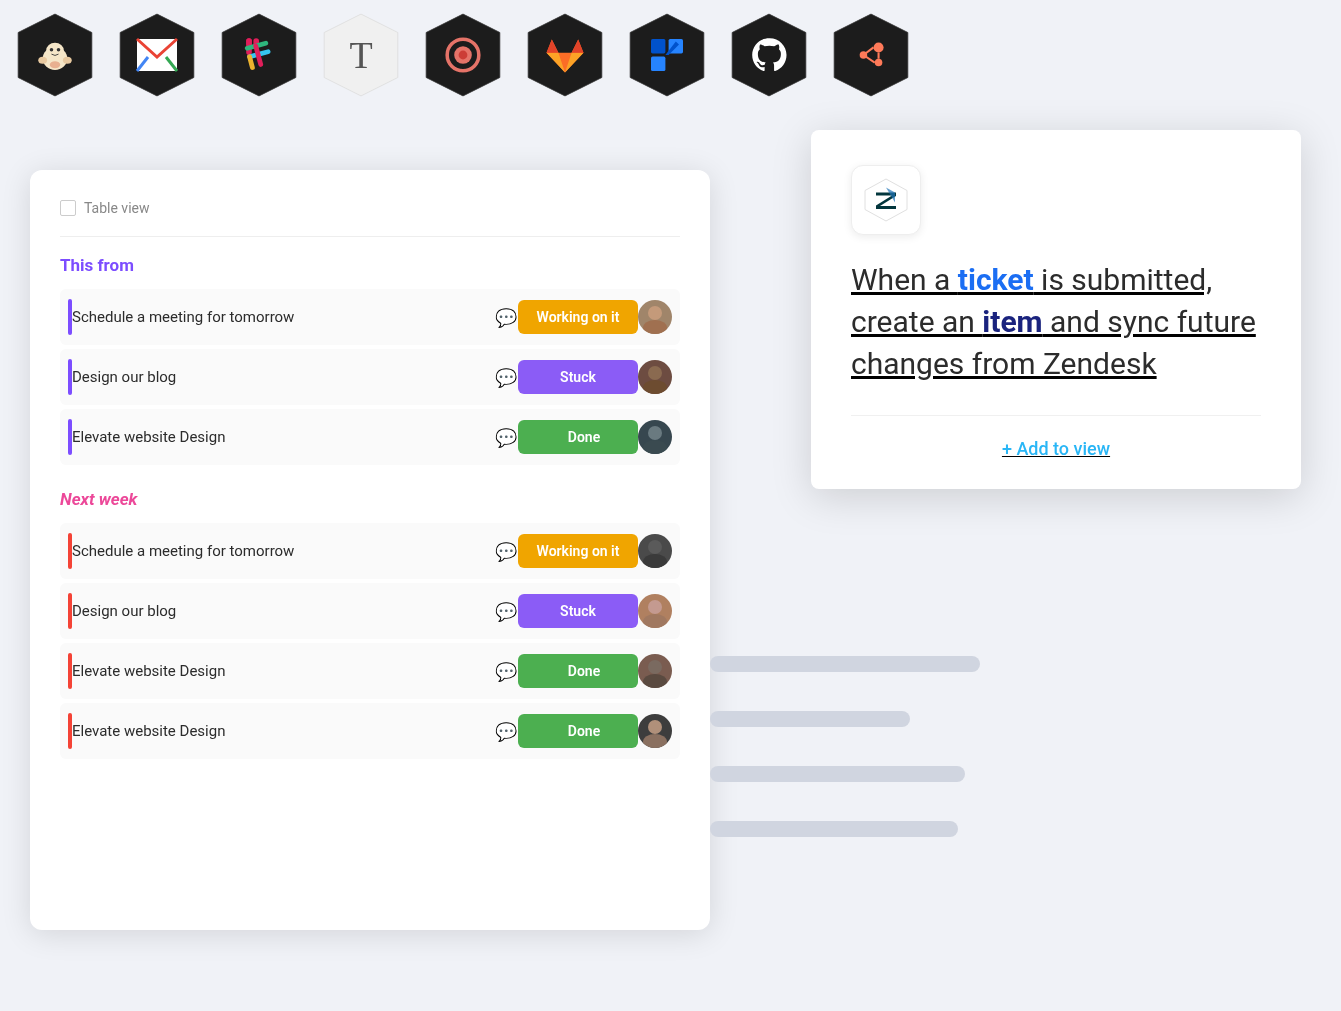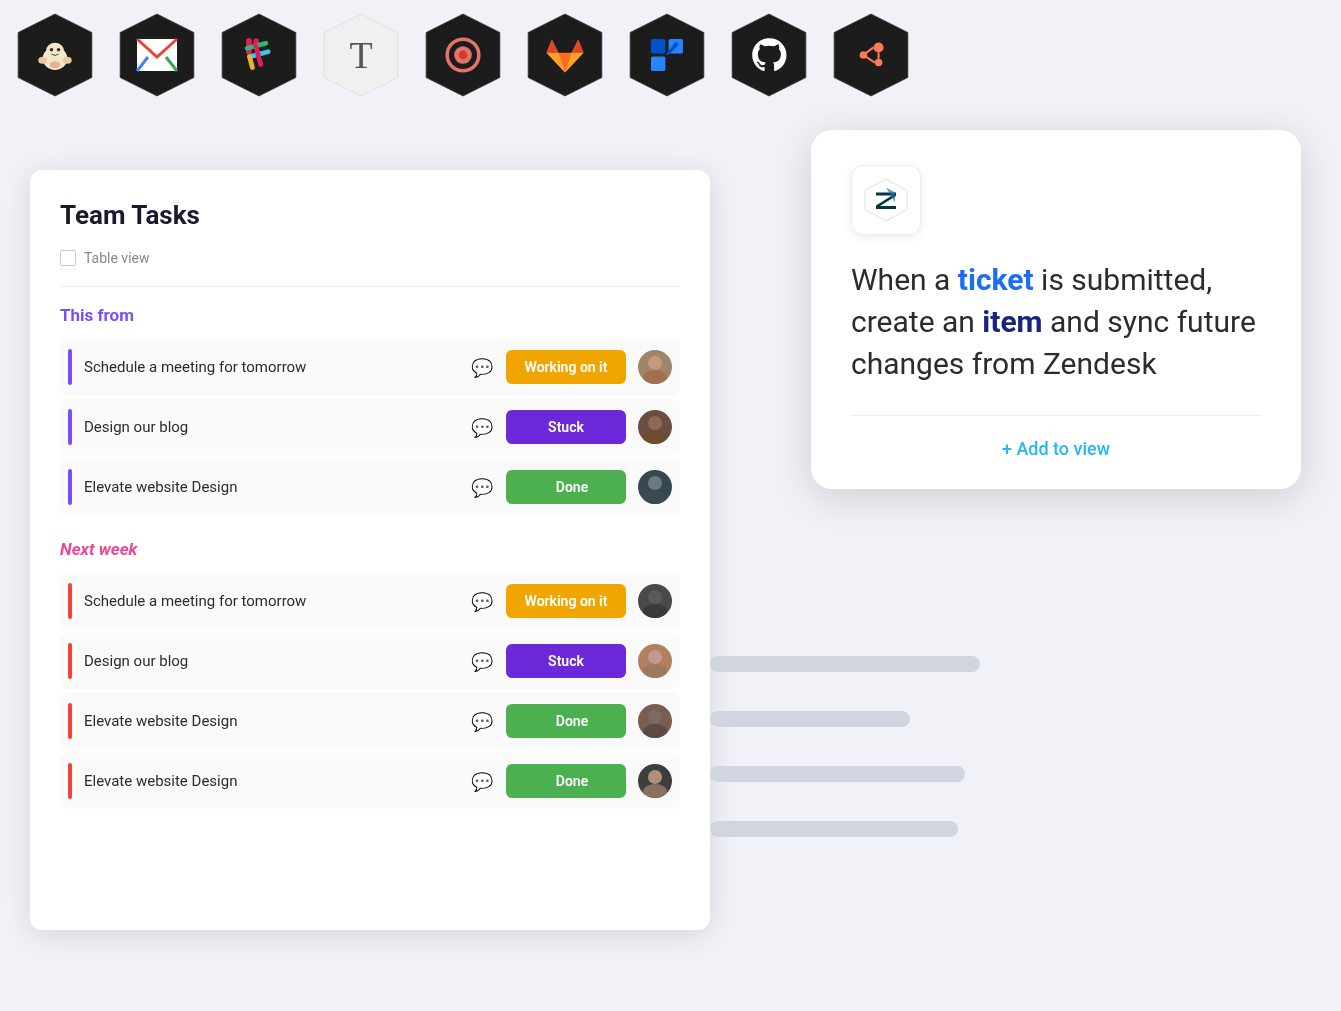--- a/index.html
+++ b/index.html
@@ -92,21 +92,21 @@
     }
     .section-title.this-week { color: #7c4dff; }
     .section-title.next-week { color: #ec4899; font-style: italic; }
 
     .task-row {
       display: flex;
       align-items: center;
       padding: 10px 8px;
       border-radius: 6px;
       margin-bottom: 4px;
-      gap: 12px;
+      gap: 0;
       background: #fafafa;
     }
 
     .task-indicator {
       width: 4px;
       height: 36px;
       border-radius: 2px;
       flex-shrink: 0;
     }
     .indicator-purple { background: #7c4dff; }
@@ -130,21 +130,21 @@
       border-radius: 6px;
       display: flex;
       align-items: center;
       justify-content: center;
       font-size: 14px;
       font-weight: 600;
       color: white;
       flex-shrink: 0;
     }
     .status-working { background: #f0a500; }
-    .status-stuck { background: #6d28d9; }
+    .status-stuck { background: #8b5cf6; }
     .status-done { background: #4caf50; padding-left: 12px; }
 
     .avatar {
       width: 34px;
       height: 34px;
       border-radius: 50%;
       overflow: hidden;
       flex-shrink: 0;
       background: #ddd;
       display: flex;
@@ -155,24 +155,25 @@
       color: white;
     }
 
     
     .zendesk-card {
       position: absolute;
       top: 130px;
       right: 40px;
       width: 490px;
       background: white;
-      border-radius: 21px;
+      border-radius: 8px;
       box-shadow: 0 8px 40px rgba(0,0,0,0.15);
       padding: 35px 40px 30px;
       z-index: 20;
+      text-decoration: underline;
     }
 
     .zendesk-logo-wrap {
       width: 70px;
       height: 70px;
       background: white;
       border-radius: 12px;
       border: 1px solid #eee;
       display: flex;
       align-items: center;
@@ -346,21 +347,20 @@
         <circle cx="68" cy="68" r="9" fill="#ff7a59"></circle>
         <line x1="32" y1="50" x2="56" y2="32" stroke="#ff7a59" stroke-width="5"></line>
         <line x1="32" y1="50" x2="59" y2="68" stroke="#ff7a59" stroke-width="5"></line>
         <line x1="68" y1="44" x2="68" y2="59" stroke="#ff7a59" stroke-width="5"></line>
       </svg>
     </div>
   </div>
 </div>
 
 <div class="task-board">
-  <div class="board-title">Team Tasks</div>
 
   <div class="table-view-row">
     <div class="table-view-checkbox"></div>
     <span>Table view</span>
   </div>
   <div class="divider"></div>
 
   <div class="section-group">
     <div class="section-title this-week">This from</div>
 

